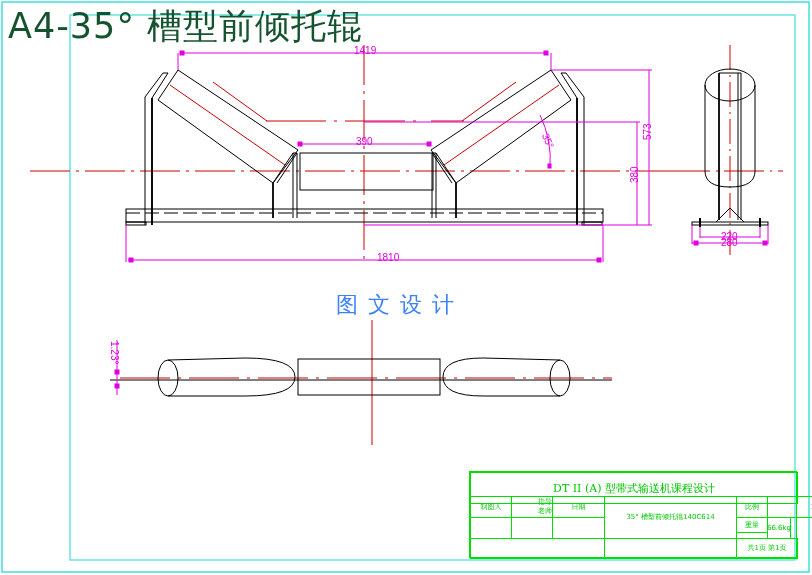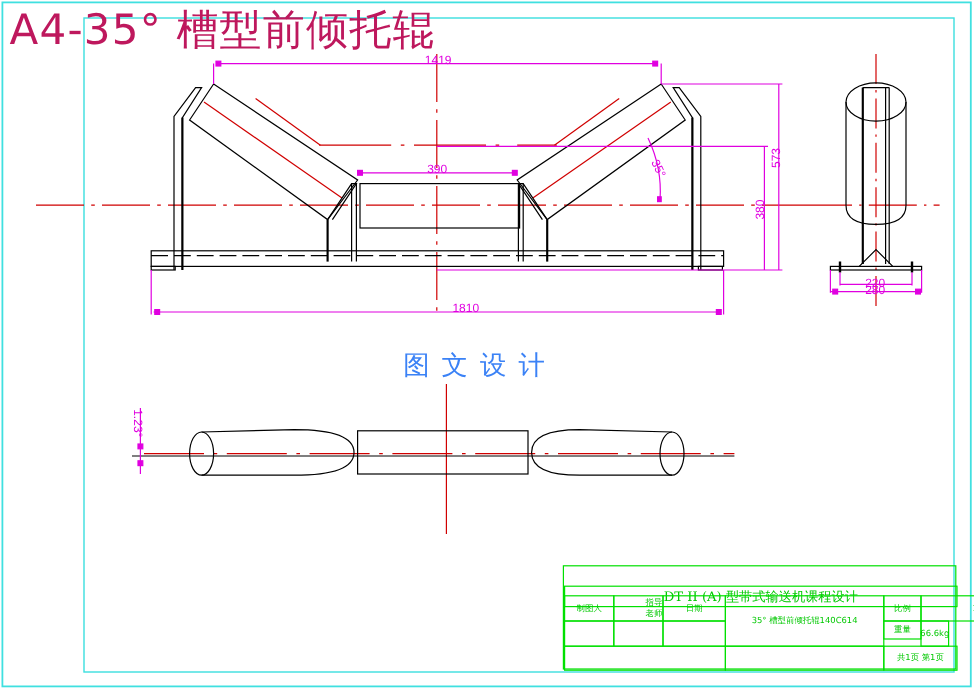--- a/index.html
+++ b/index.html
@@ -1,18 +1,18 @@
 <!DOCTYPE html>
 <html><head>
 <meta charset="utf-8">
 <style>
   html,body{margin:0;padding:0;background:#fff;}
   body{width:812px;height:575px;position:relative;overflow:hidden;font-family:"DejaVu Sans",sans-serif;}
   svg{position:absolute;left:0;top:0;}
-  .title{position:absolute;left:8px;top:4px;font-family:"DejaVu Sans",sans-serif;font-size:35px;color:#be185d;white-space:nowrap;letter-spacing:1px;line-height:44px;}
+  .title{position:absolute;left:8px;top:4px;font-family:"DejaVu Sans",sans-serif;font-size:35px;color:#14532d;white-space:nowrap;letter-spacing:1px;line-height:44px;}
   .subtitle{position:absolute;left:336px;top:290px;font-size:22px;color:#3b82f6;letter-spacing:10px;font-family:Liberation Serif, serif;}
   .dim{position:absolute;font-size:10px;color:#e000e0;font-family:"Liberation Sans",sans-serif;line-height:10px;}
   .tb{position:absolute;left:469px;top:471px;width:328px;height:87px;border:1px solid #00e000;box-sizing:border-box;}
   .tb .cell{position:absolute;border:1px solid #00e000;box-sizing:border-box;color:#00c800;font-size:7px;display:flex;align-items:center;justify-content:center;text-align:center;line-height:9px;}
   .tb .head{font-size:11px;font-family:"DejaVu Serif",serif;}
 </style>
 </head>
 <body>
 
 <svg width="812" height="575" viewBox="0 0 812 575">
@@ -135,21 +135,21 @@
 <div class="dim" style="left:356px;top:137px;">390</div>
 <div class="dim" style="left:355px;top:253px;margin-left:22px;">1810</div>
 <div class="dim" style="left:643px;top:140px;transform:rotate(-90deg);transform-origin:left top;">573</div>
 <div class="dim" style="left:630px;top:183px;transform:rotate(-90deg);transform-origin:left top;">380</div>
 <div class="dim" style="left:540px;top:136px;transform:rotate(65deg);">35°</div>
 <div class="dim" style="left:721px;top:232px;">220</div>
 <div class="dim" style="left:721px;top:238px;">280</div>
 <div class="dim" style="left:119px;top:341px;transform:rotate(90deg);transform-origin:left top;">1.23°</div>
 
 <div class="tb">
-  <div class="cell head" style="left:0;top:16px;width:328px;height:18px;">DT II (A) 型带式输送机课程设计</div>
+  <div class="cell head" style="left:0;top:0;width:328px;height:32px;">DT II (A) 型带式输送机课程设计</div>
   <div class="cell" style="left:0;top:24px;width:42px;height:22px;">制图人</div>
   <div class="cell" style="left:41px;top:24px;width:42px;height:22px;padding-left:26px;">指导老师</div>
   <div class="cell" style="left:82px;top:24px;width:53px;height:22px;">日期</div>
   <div class="cell" style="left:0;top:45px;width:42px;height:22px;"></div>
   <div class="cell" style="left:41px;top:45px;width:42px;height:22px;"></div>
   <div class="cell" style="left:82px;top:45px;width:53px;height:22px;"></div>
   <div class="cell" style="left:0;top:66px;width:135px;height:21px;"></div>
   <div class="cell" style="left:134px;top:24px;width:133px;height:43px;flex-direction:row;">
     <span>35° 槽型前倾托辊</span>
     <span>140C614</span>

